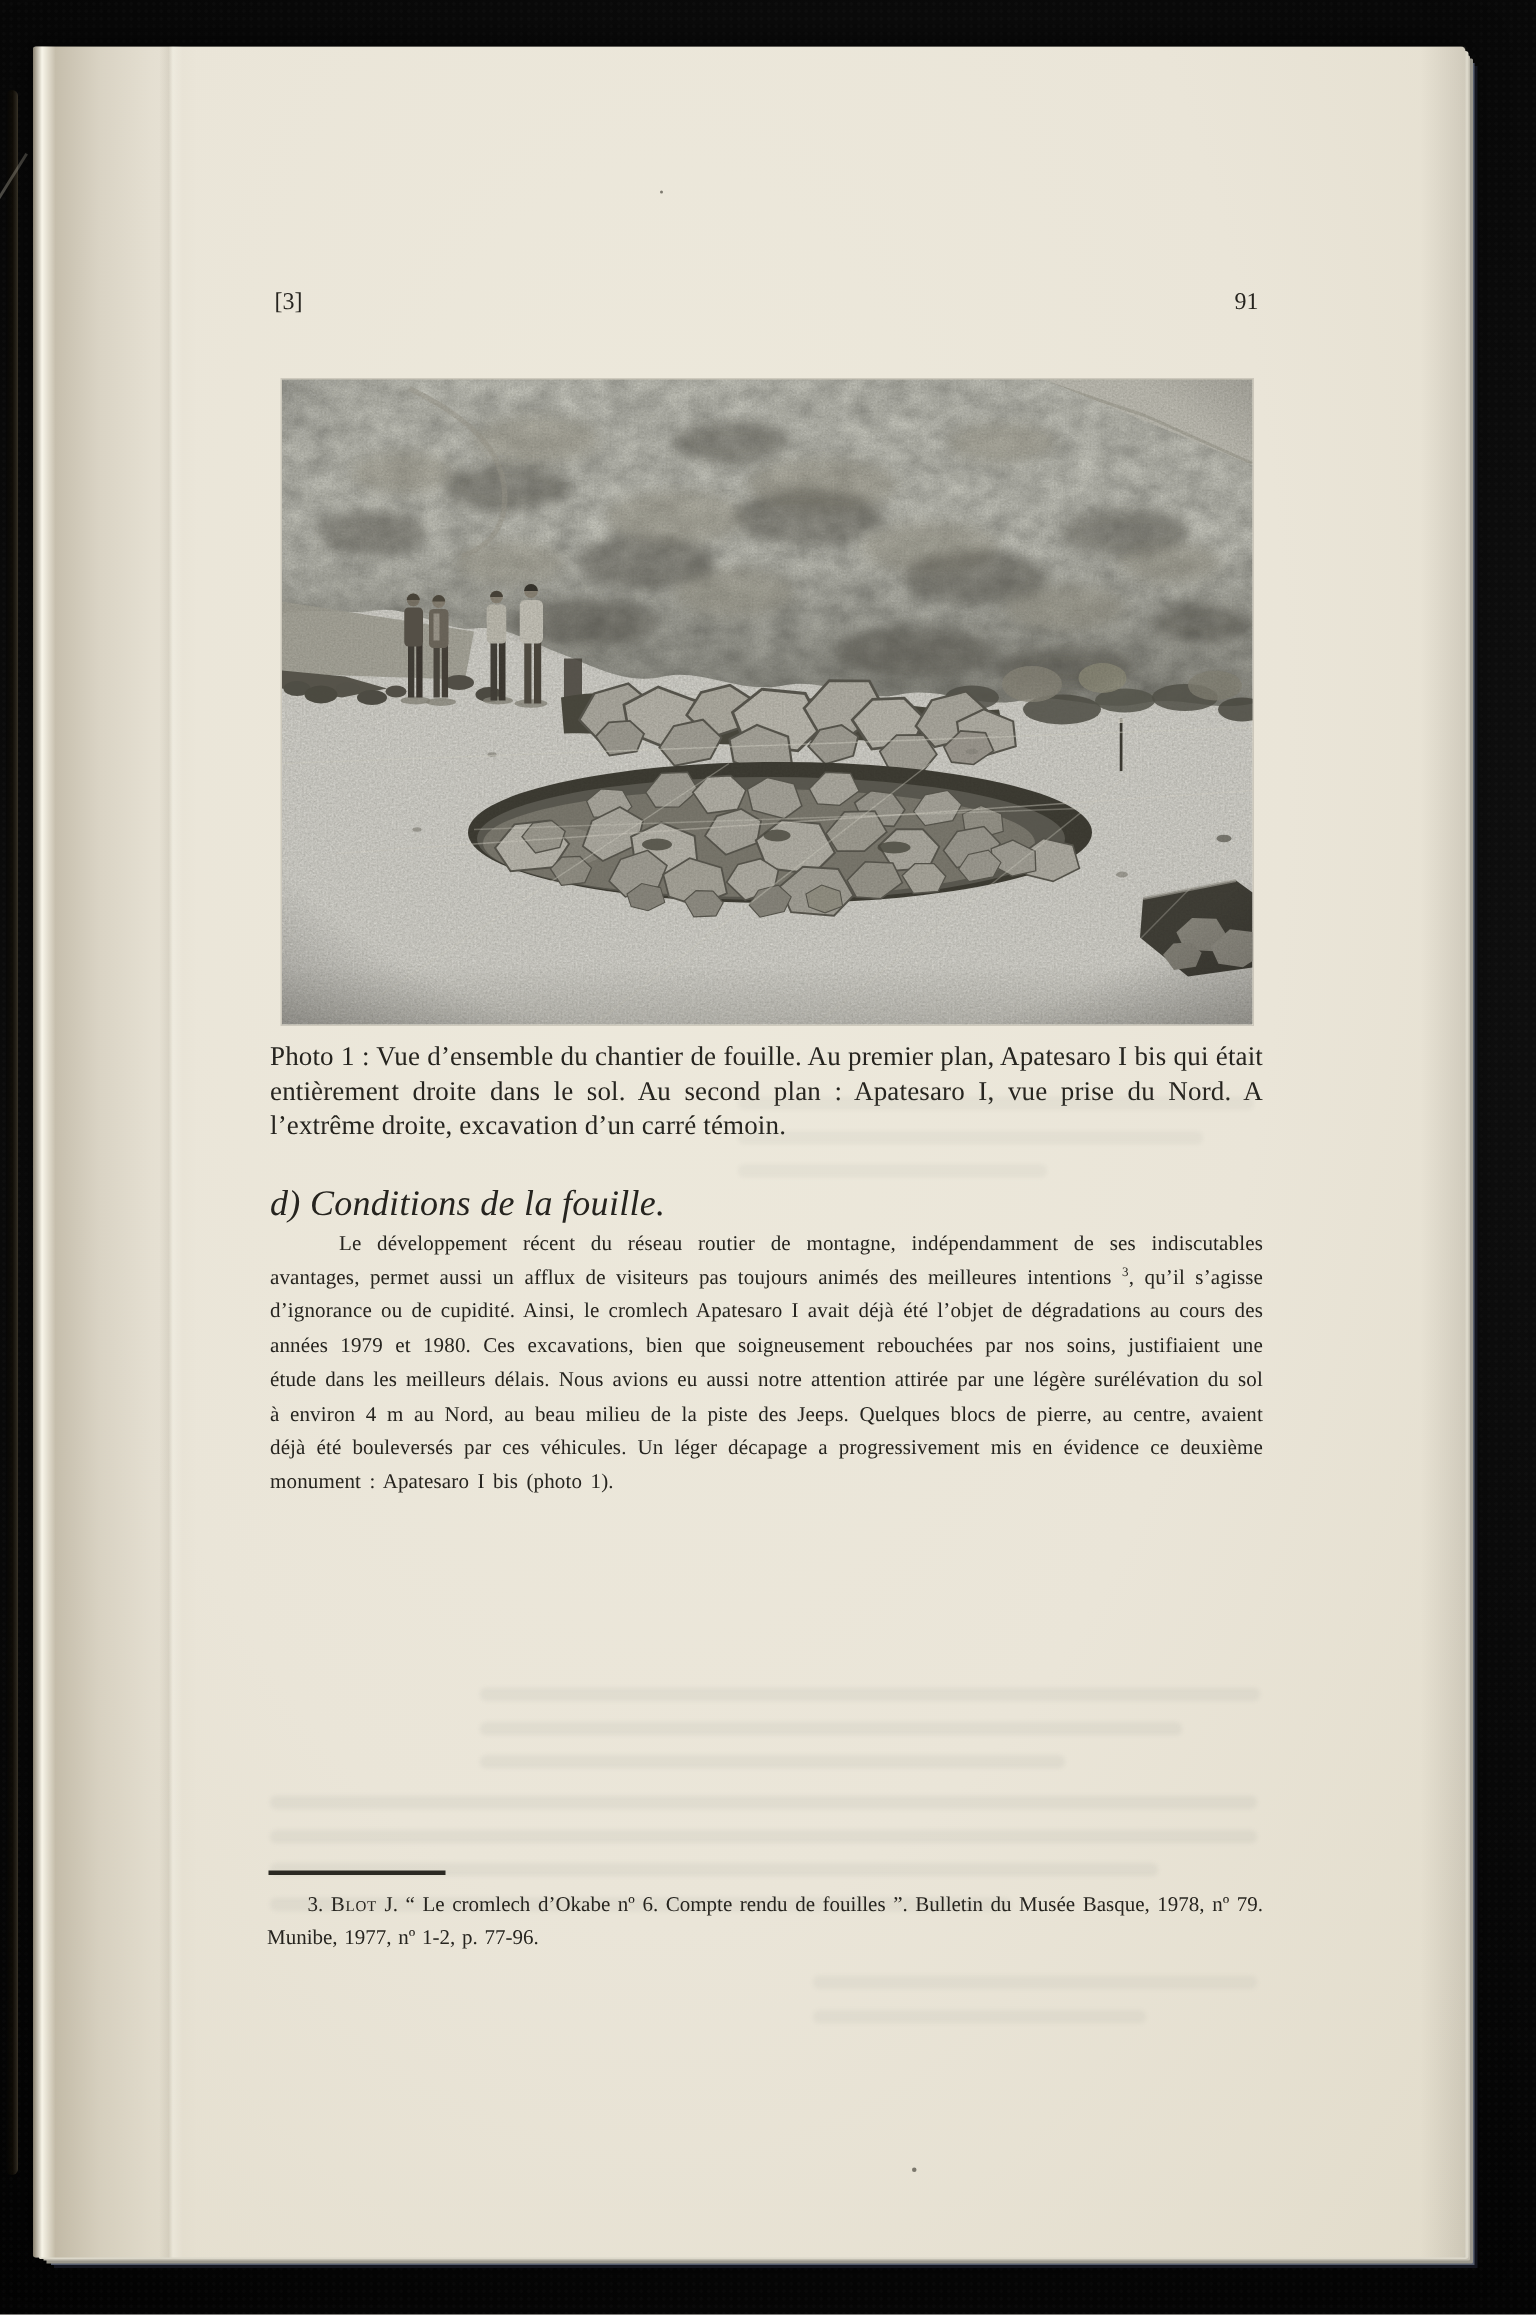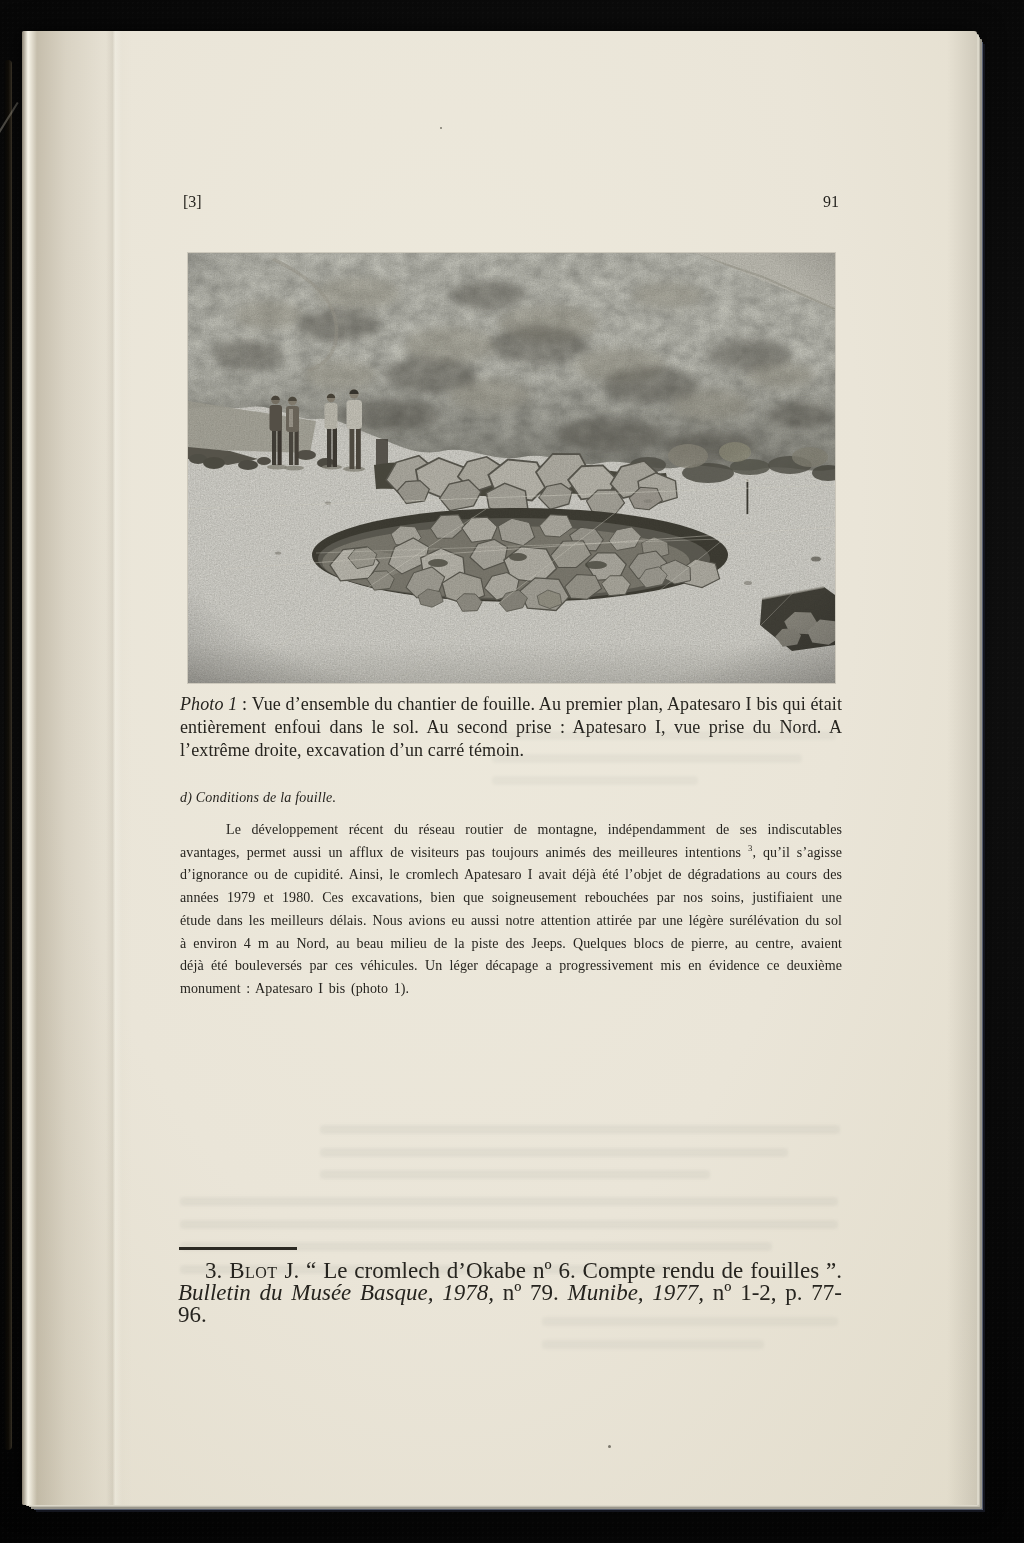--- a/index.html
+++ b/index.html
@@ -55,33 +55,33 @@
   .running-head .pageno{position:absolute;right:3px;top:0;}
 
   .photo{position:absolute;left:166px;top:222px;width:647px;height:430px;margin:0;
     box-shadow:0 0 0 1px rgba(70,66,56,.18);}
   .photo svg{display:block;}
 
   .caption{position:absolute;left:158px;top:662px;width:662px;margin:0;
     font-size:18px;line-height:23.2px;text-align:justify;letter-spacing:.1px;}
 
   .section-heading{position:absolute;left:158px;top:759px;width:662px;margin:0;
-    font-size:14px;font-weight:normal;font-style:italic;letter-spacing:.2px;}
+    font-size:24px;font-weight:normal;font-style:italic;letter-spacing:.2px;}
 
   .body-text{position:absolute;left:158px;top:788px;width:662px;margin:0;
     font-size:14px;line-height:22.7px;text-align:justify;text-indent:46px;
     word-spacing:2px;letter-spacing:.1px;}
 
   .footnote-rule{position:absolute;left:157px;top:1216px;width:118px;height:3px;
     background:#2b2923;}
   .footnote{position:absolute;left:156px;top:1229px;width:664px;margin:0;
-    font-size:23px;line-height:22px;text-align:justify;text-indent:27px;word-spacing:1px;}
+    font-size:14px;line-height:22px;text-align:justify;text-indent:27px;word-spacing:1px;}
 
   .seg-normal{}
-  .seg-italic{font-style:italic;}
+  .seg-italic{}
   .seg-sup{vertical-align:super;font-size:.62em;line-height:0;}
   .seg-smallcaps{font-variant:small-caps;letter-spacing:.5px;}
 
   
   .ghost{position:absolute;filter:blur(1.4px);pointer-events:none;}
   .ghost .g-line{height:9px;border-radius:4px;background:rgba(122,132,124,.16);
     margin-bottom:13.5px;}
   .ghost .w90{width:90%;} .ghost .w75{width:75%;} .ghost .w60{width:60%;}
   .speck{position:absolute;width:3px;height:3px;border-radius:50%;
     background:#413e34;opacity:.65;}
@@ -348,21 +348,21 @@
         <path d="M356,430 L566,262" opacity="0.35"></path>
         <path d="M516,430 L642,302" opacity="0.3"></path>
       </g>
 
       <rect x="0" y="390" width="647" height="40" fill="url(#gradFore)"></rect>
       <rect x="0" y="0" width="647" height="430" filter="url(#fGrain)"></rect>
       <rect x="0" y="0" width="647" height="430" fill="url(#vign)"></rect>
     </svg>
   </figure>
 
-  <p class="caption"><span class="seg-italic">Photo 1</span><span class="seg-normal"> : Vue d’ensemble du chantier de fouille. Au premier plan, Apatesaro I bis qui était entièrement enfoui dans le sol. Au second prise : Apatesaro I, vue prise du Nord. A l’extrême droite, excavation d’un carré témoin.</span></p>
+  <p class="caption"><span class="seg-italic">Photo 1</span><span class="seg-normal"> : Vue d’ensemble du chantier de fouille. Au premier plan, Apatesaro I bis qui était entièrement droite dans le sol. Au second plan : Apatesaro I, vue prise du Nord. A l’extrême droite, excavation d’un carré témoin.</span></p>
 
   <h3 class="section-heading">d) Conditions de la fouille.</h3>
 
   <p class="body-text"><span class="seg-normal">Le développement récent du réseau routier de montagne, indépendamment de ses indiscutables avantages, permet aussi un afflux de visiteurs pas toujours animés des meilleures intentions </span><span class="seg-sup">3</span><span class="seg-normal">, qu’il s’agisse d’ignorance ou de cupidité. Ainsi, le cromlech Apatesaro I avait déjà été l’objet de dégradations au cours des années 1979 et 1980. Ces excavations, bien que soigneusement rebouchées par nos soins, justifiaient une étude dans les meilleurs délais. Nous avions eu aussi notre attention attirée par une légère surélévation du sol à environ 4 m au Nord, au beau milieu de la piste des Jeeps. Quelques blocs de pierre, au centre, avaient déjà été bouleversés par ces véhicules. Un léger décapage a progressivement mis en évidence ce deuxième monument : Apatesaro I bis (photo 1).</span></p>
 
   <div class="ghost" style="left:470px;top:700px;width:344px;opacity:.45;">
     <div class="g-line"></div>
       <div class="g-line w90"></div>
       <div class="g-line w60"></div>
   </div>

